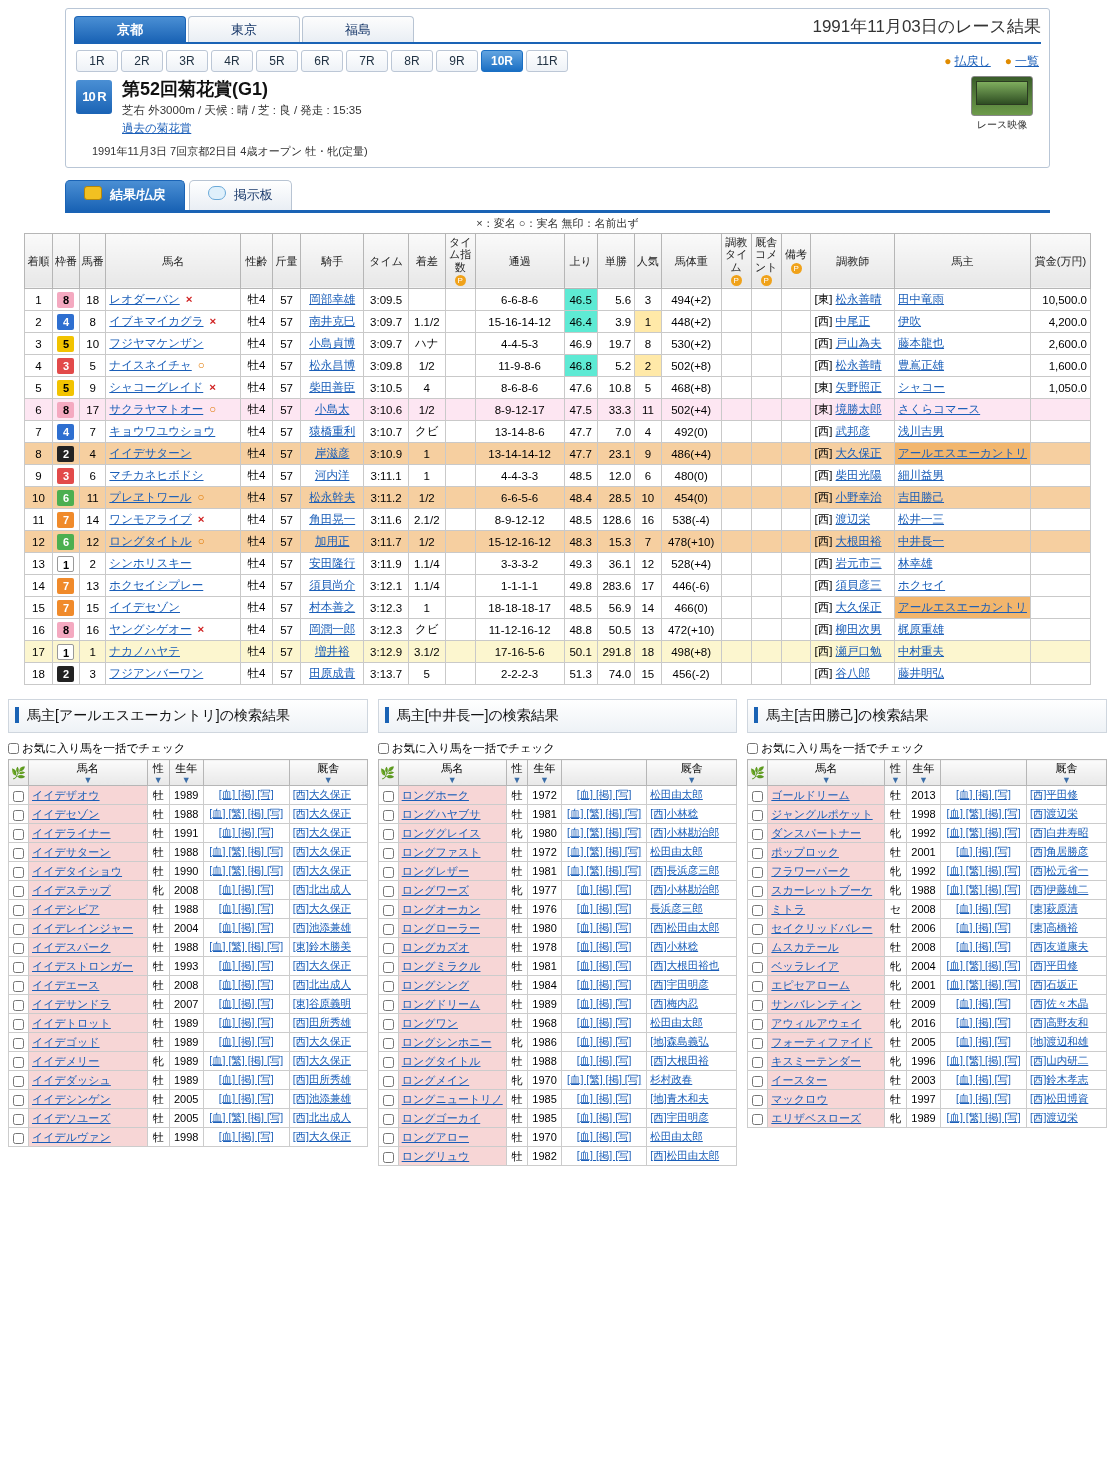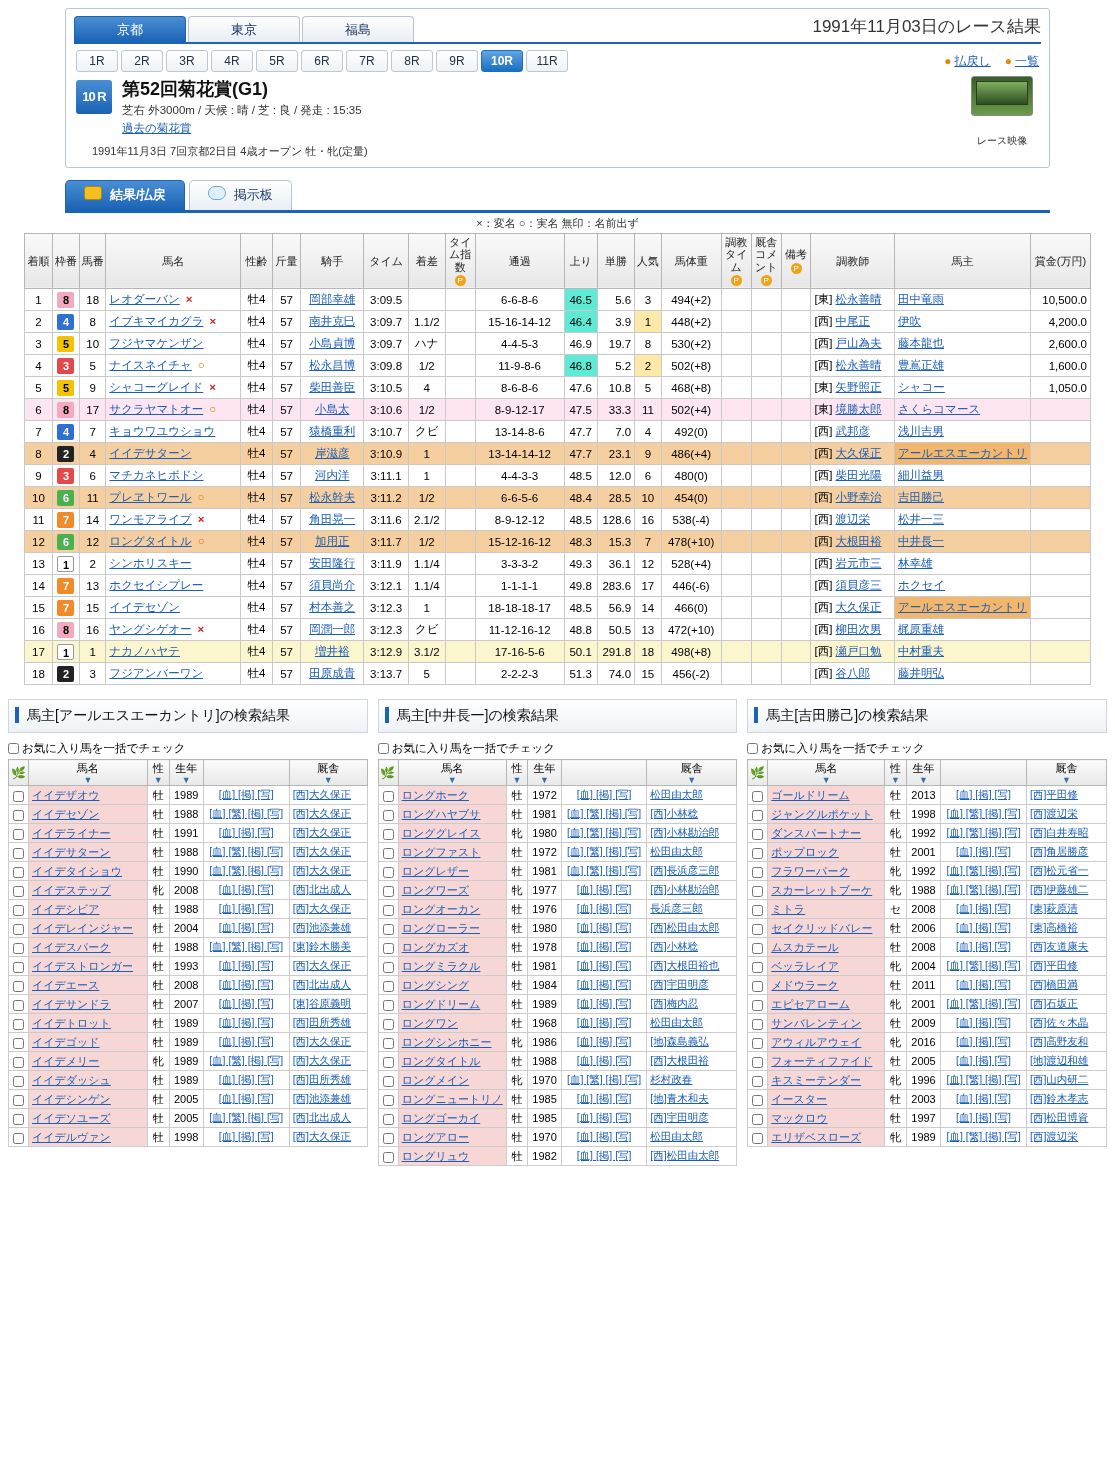--- a/index.html
+++ b/index.html
@@ -23,21 +23,21 @@
   }
   .venue-tabs { display: flex; align-items: flex-end; gap: 2px; position: relative; }
   .venue-tab {
     width: 112px; height: 26px; line-height: 26px; text-align: center;
     border: 1px solid #b8c4d3; border-bottom: none;
     background: linear-gradient(#fdfdfd,#e9eef4);
     border-radius: 4px 4px 0 0; font-size: 13px; color: #1a3a6b; cursor: pointer;
   }
   .venue-tab.active {
     background: linear-gradient(#4a8fd4,#1a63b5);
-    color: #fff; border-color: #1a63b5; font-weight: normal;
+    color: #fff; border-color: #1a63b5; font-weight: bold;
   }
   .race-date { margin-left: auto; font-size: 17px; color: #333; padding-bottom: 4px; }
   .tabs-underline { height: 2px; background: #1a63b5; margin-top: 0; }
 
   .round-row { display: flex; align-items: center; gap: 3px; padding: 6px 2px 4px 2px; }
   .round-btn {
     width: 42px; height: 22px; line-height: 20px; text-align: center;
     border: 1px solid #bcc7d6; border-radius: 3px;
     background: linear-gradient(#ffffff,#eef2f7); color: #234; font-size: 12px; cursor: pointer;
   }
@@ -63,21 +63,21 @@
     position: absolute; right: 4px; top: 0; width: 70px; text-align: center;
   }
   .movie-thumb {
     width: 62px; height: 40px; border: 1px solid #888; border-radius: 3px;
     background: linear-gradient(#3a5d2a,#6d9b4a); margin: 0 auto; position: relative; overflow: hidden;
   }
   .movie-thumb:after {
     content: ""; position: absolute; left: 4px; right: 4px; top: 4px; bottom: 10px;
     background: linear-gradient(#7fae5e,#2e4d22); border: 1px solid #2b3b22;
   }
-  .movie-label { font-size: 10px; color: #333; margin-top: 18px; }
+  .movie-label { font-size: 10px; color: #333; margin-top: 2px; }
 
   
   .result-tabs { margin: 12px 65px 0 65px; display: flex; align-items: flex-end; gap: 4px; }
   .rt {
     display: flex; align-items: center; gap: 6px;
     height: 30px; padding: 0 18px; border: 1px solid #b8c4d3; border-bottom: none;
     border-radius: 5px 5px 0 0; font-size: 13px; color: #1a3a6b;
     background: linear-gradient(#ffffff,#e9eef4); cursor: pointer;
   }
   .rt.active { background: linear-gradient(#4a8fd4,#1a63b5); color: #fff; border-color: #1a63b5; font-weight: bold; }
@@ -1113,28 +1113,20 @@
             <tr>
               <td class="c"><input type="checkbox" style=""></td>
               <td class="hname">ベッラレイア</td>
               <td class="c">牝</td>
               <td class="c">2004</td>
               <td class="c hlink">[血] [繁] [掲] [写]</td>
               <td class="hstable">[西]平田修</td>
             </tr>
             <tr>
               <td class="c"><input type="checkbox" style=""></td>
-              <td class="hname">メドウラーク</td>
-              <td class="c">牡</td>
-              <td class="c">2011</td>
-              <td class="c hlink">[血] [掲] [写]</td>
-              <td class="hstable">[西]橋田満</td>
-            </tr>
-            <tr>
-              <td class="c"><input type="checkbox" style=""></td>
               <td class="hname">エピセアローム</td>
               <td class="c">牝</td>
               <td class="c">2001</td>
               <td class="c hlink">[血] [繁] [掲] [写]</td>
               <td class="hstable">[西]石坂正</td>
             </tr>
             <tr>
               <td class="c"><input type="checkbox" style=""></td>
               <td class="hname">サンバレンティン</td>
               <td class="c">牡</td>

